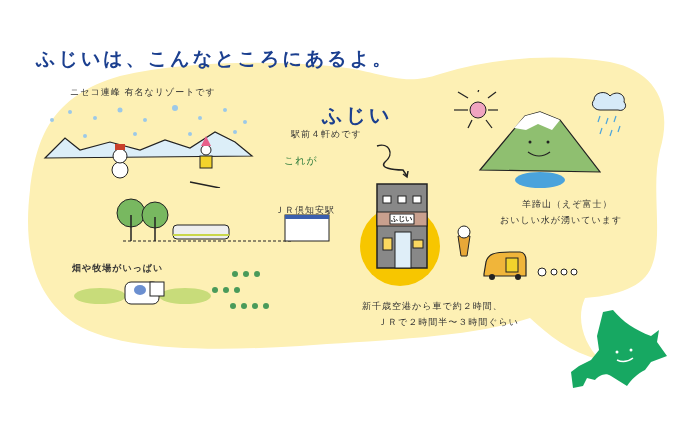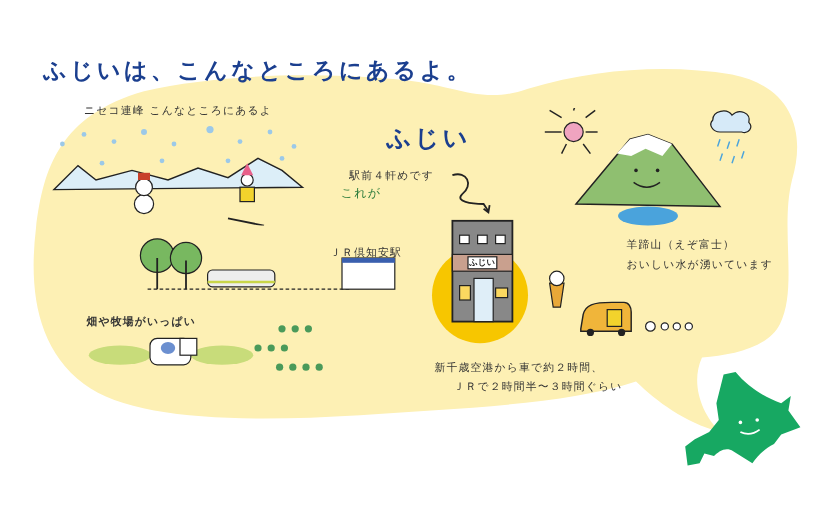--- a/index.html
+++ b/index.html
@@ -3,32 +3,32 @@
 <meta charset="utf-8">
 <style>
   html,body{margin:0;padding:0;background:#fff;}
   body{width:680px;height:421px;position:relative;overflow:hidden;font-family:"DejaVu Sans",sans-serif;}
   .abs{position:absolute;}
   .title{left:36px;top:34px;font-size:19px;font-weight:bold;color:#1b3f8f;letter-spacing:3px;white-space:nowrap;margin-top:12px;}
   .label{font-size:9px;color:#333;white-space:nowrap;letter-spacing:1px;}
   .bubble{left:0;top:0;width:680px;height:421px;}
   .koregaa{left:284px;top:110px;font-size:10px;color:#2a7a3a;font-weight:normal;letter-spacing:1px;margin-top:44px;}
   .fujii{left:322px;top:102px;font-size:20px;color:#1b3f8f;font-weight:bold;letter-spacing:3px;}
-  .ekimae{left:291px;top:140px;}
+  .ekimae{left:291px;top:128px;}
 </style>
 </head>
 <body>
 
 <svg class="abs bubble" viewBox="0 0 680 421">
   <path d="M120,76 C180,62 260,60 330,66 C380,70 400,88 440,74 C500,56 560,54 610,62 C660,72 672,110 660,150 C650,190 665,240 650,270 C640,290 610,296 585,298 C575,320 585,345 600,360 C570,352 548,335 530,318 C470,338 380,340 300,346 C200,352 110,350 70,320 C30,290 24,240 30,190 C36,140 50,96 120,76 Z" fill="#fdf0b4"></path>
 </svg>
 
 <div class="abs title">ふじいは、こんなところにあるよ。</div>
 
-<div class="abs label" style="left:70px;top:86px;">ニセコ連峰 こんなところにあるよ</div>
+<div class="abs label" style="left:70px;top:86px;">ニセコ連峰 有名なリゾートです</div>
 <svg class="abs" style="left:40px;top:98px;" width="220" height="90">
   <g fill="#9cc9e8">
     <circle cx="12" cy="22" r="2"></circle>
       <circle cx="30" cy="14" r="2"></circle>
       <circle cx="55" cy="20" r="2"></circle>
       <circle cx="80" cy="12" r="2.5"></circle>
     <circle cx="105" cy="22" r="2"></circle>
       <circle cx="135" cy="10" r="3"></circle>
       <circle cx="160" cy="20" r="2"></circle>
       <circle cx="185" cy="12" r="2"></circle>
@@ -107,21 +107,21 @@
   <g stroke="#4aa3dc" stroke-width="1.2">
       <line x1="150" y1="26" x2="148" y2="32"></line>
       <line x1="158" y1="28" x2="156" y2="34"></line>
       <line x1="166" y1="26" x2="164" y2="32"></line>
       <line x1="152" y1="38" x2="150" y2="44"></line>
       <line x1="162" y1="40" x2="160" y2="46"></line>
       <line x1="170" y1="36" x2="168" y2="42"></line>
     </g>
 </svg>
 <div class="abs label" style="left:522px;top:198px;">羊蹄山（えぞ富士）</div>
-<div class="abs label" style="left:522px;top:214px;">おいしい水が湧いています</div>
+<div class="abs label" style="left:500px;top:214px;">おいしい水が湧いています</div>
 
 <svg class="abs" style="left:115px;top:195px;" width="220" height="50">
   <circle cx="16" cy="18" r="14" fill="#78b860" stroke="#222"></circle>
     <line x1="16" y1="20" x2="16" y2="46" stroke="#222" stroke-width="1.5"></line>
   <circle cx="40" cy="20" r="13" fill="#78b860" stroke="#222"></circle>
     <line x1="40" y1="22" x2="40" y2="46" stroke="#222" stroke-width="1.5"></line>
   <line x1="8" y1="46" x2="178" y2="46" stroke="#222" stroke-dasharray="3,2"></line>
   <rect x="58" y="30" width="56" height="14" rx="4" fill="#eee" stroke="#222"></rect>
   <line x1="58" y1="40" x2="114" y2="40" stroke="#c9d64a" stroke-width="2"></line>
   <rect x="170" y="20" width="44" height="26" fill="#fff" stroke="#222"></rect>

